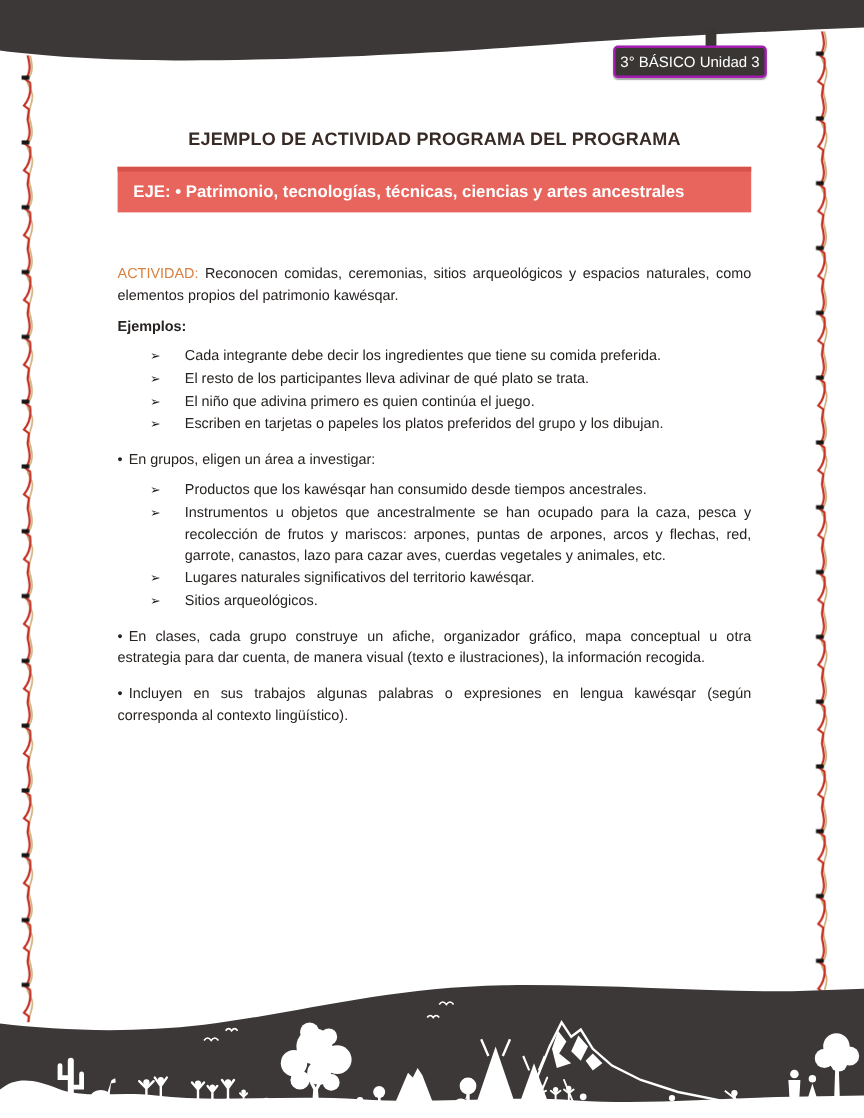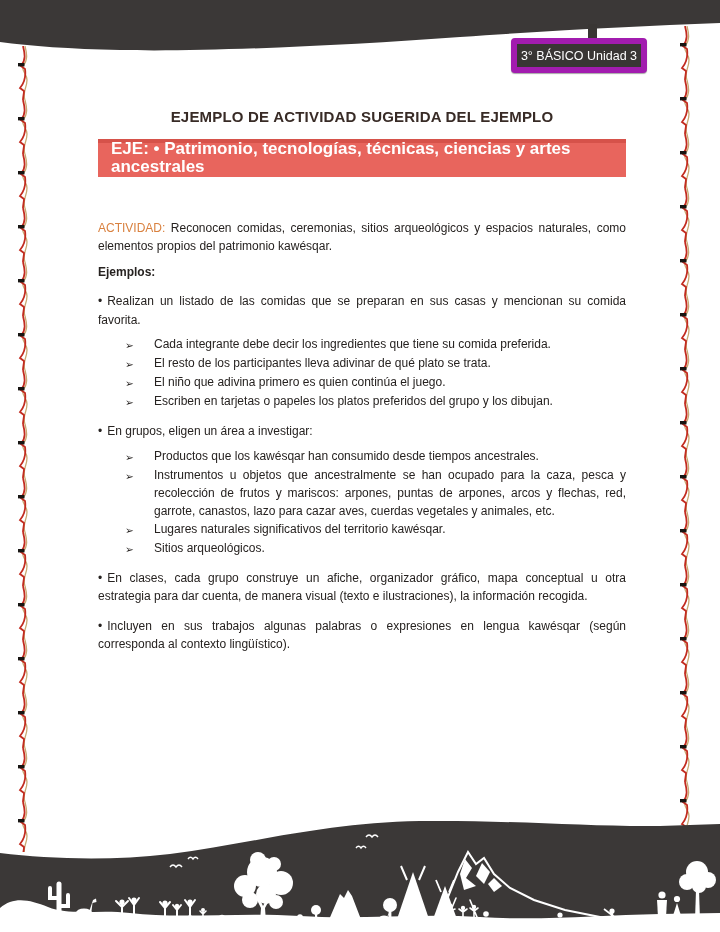--- a/index.html
+++ b/index.html
@@ -5,33 +5,33 @@
   html,body{margin:0;padding:0;background:#ffffff;}
   .page{
     position:relative;width:720px;height:932px;background:#ffffff;overflow:hidden;
     font-family:"Liberation Sans",sans-serif;color:#262220;
   }
   svg{display:block;}
   .top-band{position:absolute;top:0;left:0;width:720px;height:66px;}
   .badge-tab{position:absolute;left:588px;top:24px;width:9px;height:18px;background:#393634;}
   .unit-badge{
     position:absolute;left:511px;top:38px;width:124px;height:23px;
-    background:#393634;border:6px solid #a21caf;border-radius:4px;
+    background:#393634;border:2px solid #a21caf;border-radius:4px;
     color:#ffffff;font-size:12.5px;display:flex;align-items:center;justify-content:center;
     white-space:nowrap;box-shadow:0 1px 1px rgba(0,0,0,.35);
   }
   .side-border{position:absolute;width:18px;}
   .side-border.left{left:15px;top:46px;height:806px;}
   .side-border.right{left:677px;top:26px;height:826px;}
   .content{position:absolute;left:98px;top:108px;width:528px;font-size:12px;line-height:18.5px;}
   .title{font-size:15px;font-weight:bold;color:#382b26;text-align:center;letter-spacing:.2px;}
   .eje-banner{
     margin-top:12px;height:38px;background:#e8655d;border-top:4px solid #d6524a;
-    box-sizing:border-box;display:flex;align-items:flex-end;padding:0 13px;
-    color:#ffffff;font-weight:bold;font-size:17px;
+    box-sizing:border-box;display:flex;align-items:center;padding:0 13px;
+    color:#ffffff;font-weight:bold;font-size:14px;
   }
   .activity{margin:42px 0 0;text-align:justify;}
   .act-label{color:#d9813f;margin-top:45px;}
   .examples{margin:7px 0 0;font-weight:bold;}
   .para{margin:11px 0 0;text-align:justify;}
   .mk{margin-right:5px;}
   .sublist{margin:6px 0 0 27px;}
   .sub-item{display:flex;}
   .sub-marker{flex:none;width:29px;font-size:10.5px;line-height:18px;padding-top:1px;color:#262220;}
   .sub-text{flex:1;text-align:justify;line-height:18px;}
@@ -63,32 +63,31 @@
       <pattern id="zigR" width="18" height="54" patternUnits="userSpaceOnUse">
         <path d="M10,0 C12,8 13,14 8,20 C6,24 12,28 12,34 C12,42 7,46 10,54" stroke="#c9a972" stroke-width="1.3" fill="none"></path>
         <path d="M8,0 C10,8 11,14 6,20 L10,23 C11,30 10,36 5,42 L9,45 C9,48 8,51 8,54" stroke="#c22c20" stroke-width="1.8" fill="none"></path>
         <rect x="3" y="17" width="6.5" height="3.4" fill="#171513"></rect>
       </pattern>
     </defs>
     <rect x="0" y="0" width="18" height="826" fill="url(#zigR)"></rect>
   </svg>
 
   <div class="content">
-    <div class="title">EJEMPLO DE ACTIVIDAD SUGERIDA DEL EJEMPLO</div>
+    <div class="title">EJEMPLO DE ACTIVIDAD PROGRAMA DEL PROGRAMA</div>
 
     <div class="eje-banner">
       <span>EJE: • Patrimonio, tecnologías, técnicas, ciencias y artes ancestrales</span>
     </div>
 
     <p class="activity"><span class="act-label">ACTIVIDAD:</span>
       <span>Reconocen comidas, ceremonias, sitios arqueológicos y espacios naturales, como elementos propios del patrimonio kawésqar.</span></p>
 
     <p class="examples">Ejemplos:</p>
 
-    <p class="para"><span class="mk">•</span><span>Realizan un listado de las comidas que se preparan en sus casas y mencionan su comida favorita.</span></p>
 
     <div class="sublist">
       <div class="sub-item">
           <span class="sub-marker">➢</span>
           <span class="sub-text">Cada integrante debe decir los ingredientes que tiene su comida preferida.</span>
         </div>
       <div class="sub-item">
           <span class="sub-marker">➢</span>
           <span class="sub-text">El resto de los participantes lleva adivinar de qué plato se trata.</span>
         </div>

